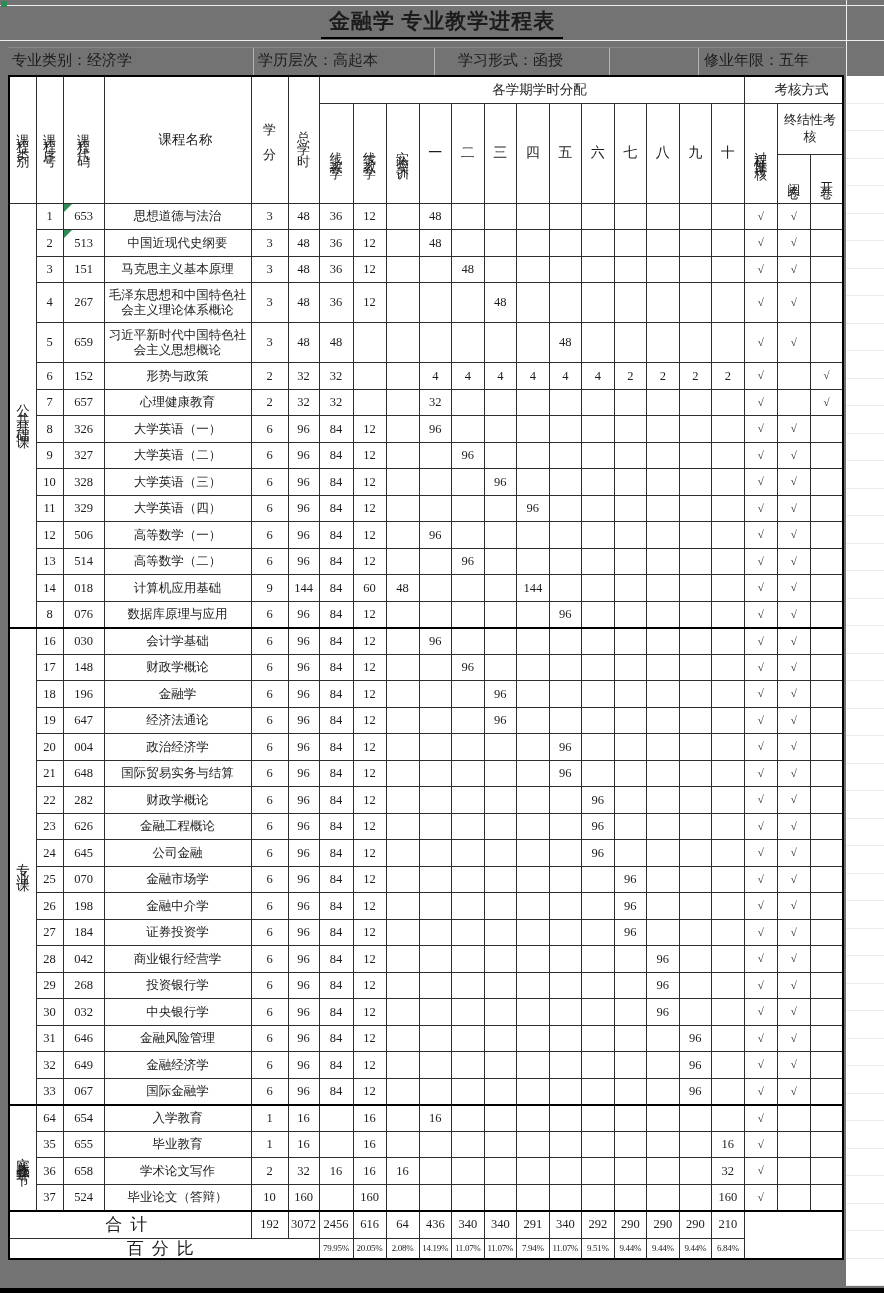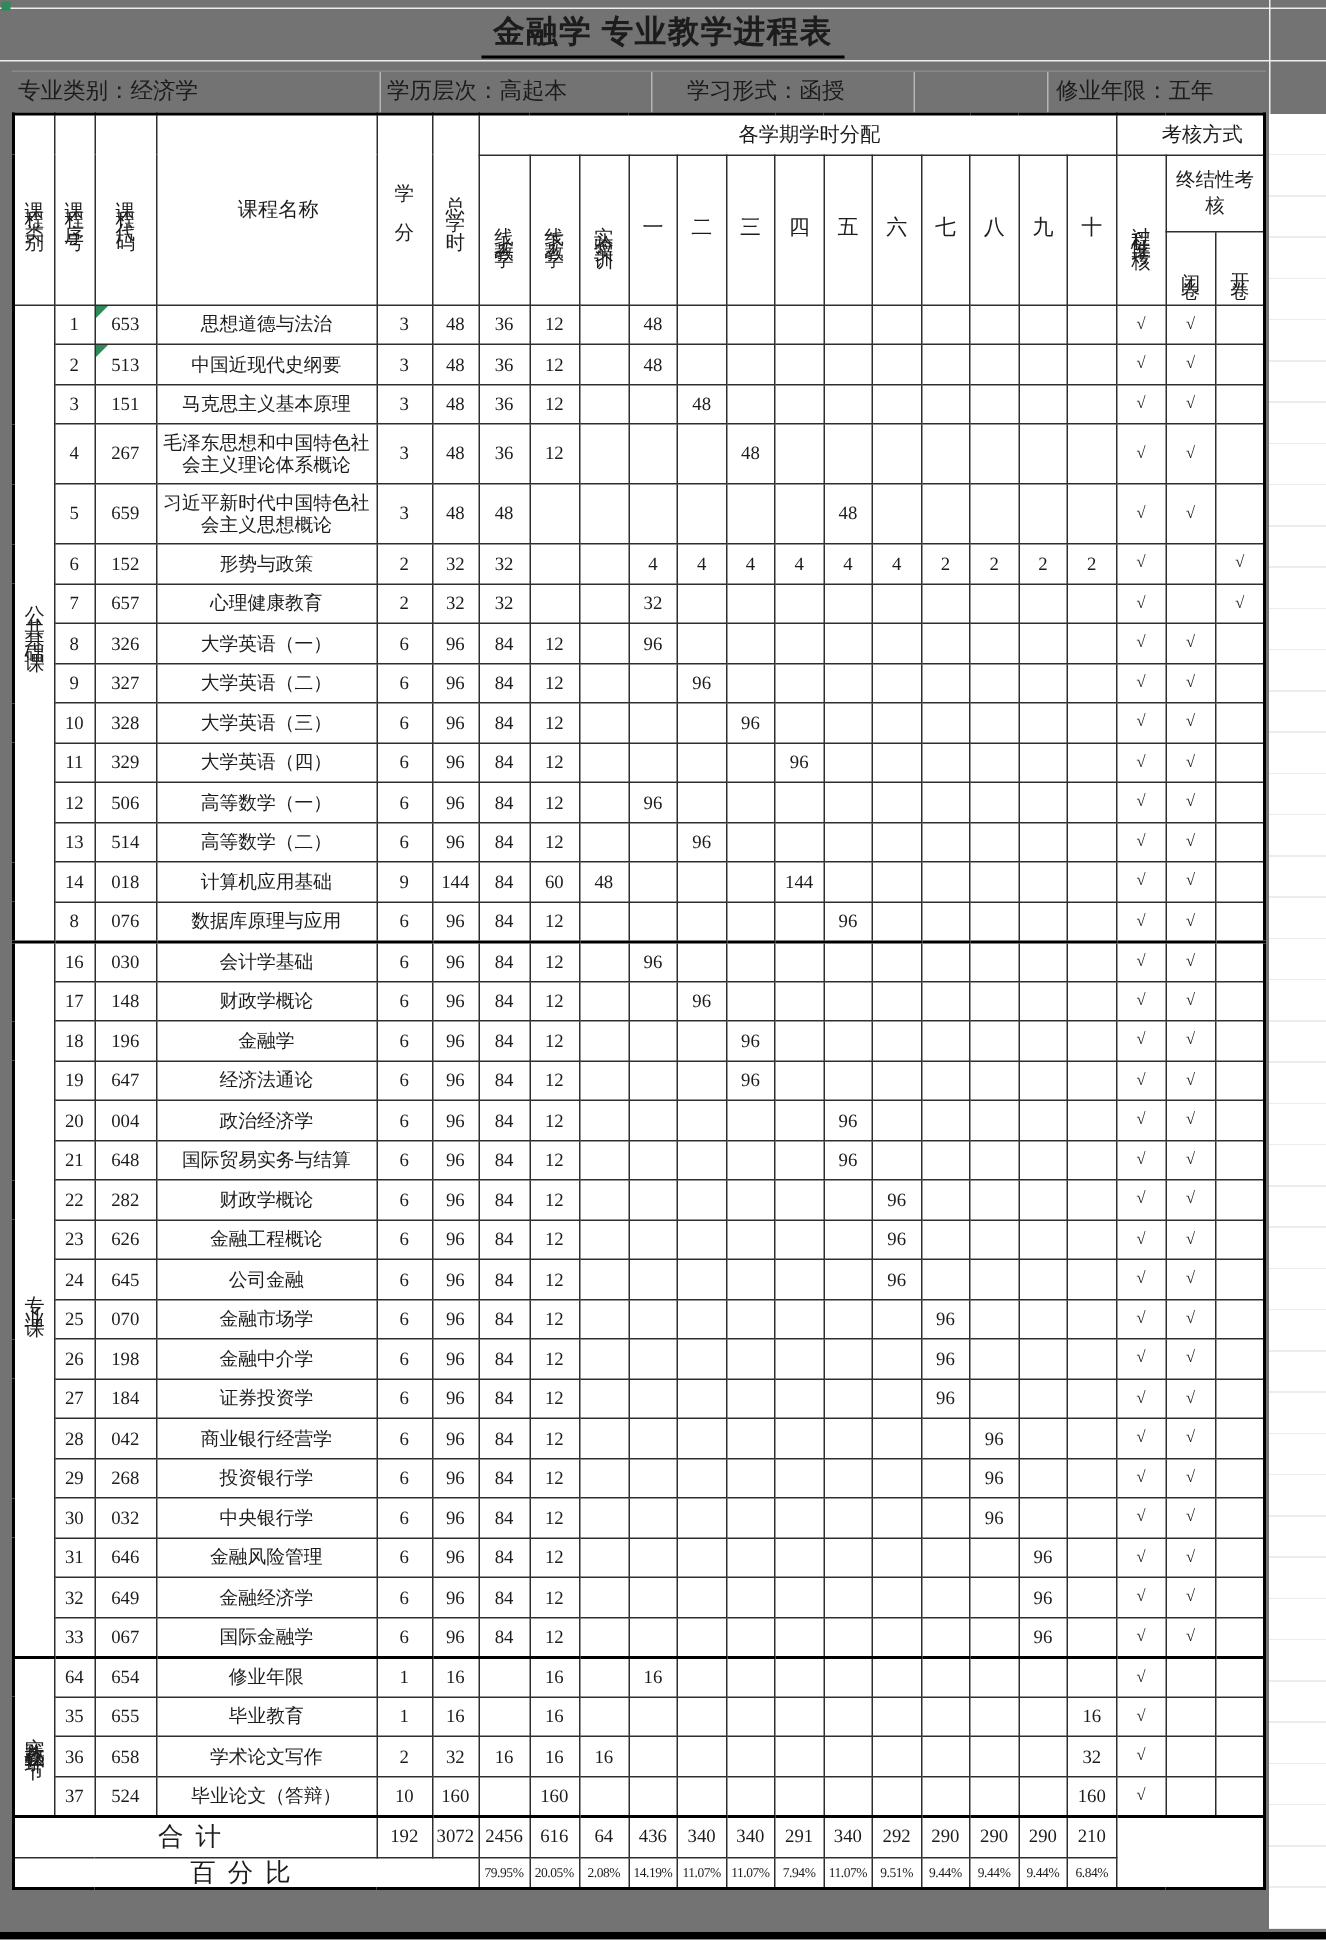--- a/index.html
+++ b/index.html
@@ -901,21 +901,21 @@
           <td>96</td>
           <td></td>
           <td class="chk">√</td>
           <td class="chk">√</td>
           <td class="chk"></td>
         </tr>
         <tr class="sec">
           <td rowspan="4"><span class="vcat tight">实践教学环节</span></td>
           <td>64</td>
           <td>654</td>
-          <td class="name">修业年限</td>
+          <td class="name">入学教育</td>
           <td>1</td>
           <td>16</td>
           <td></td>
           <td>16</td>
           <td></td>
           <td>16</td>
           <td></td>
           <td></td>
           <td></td>
           <td></td>

